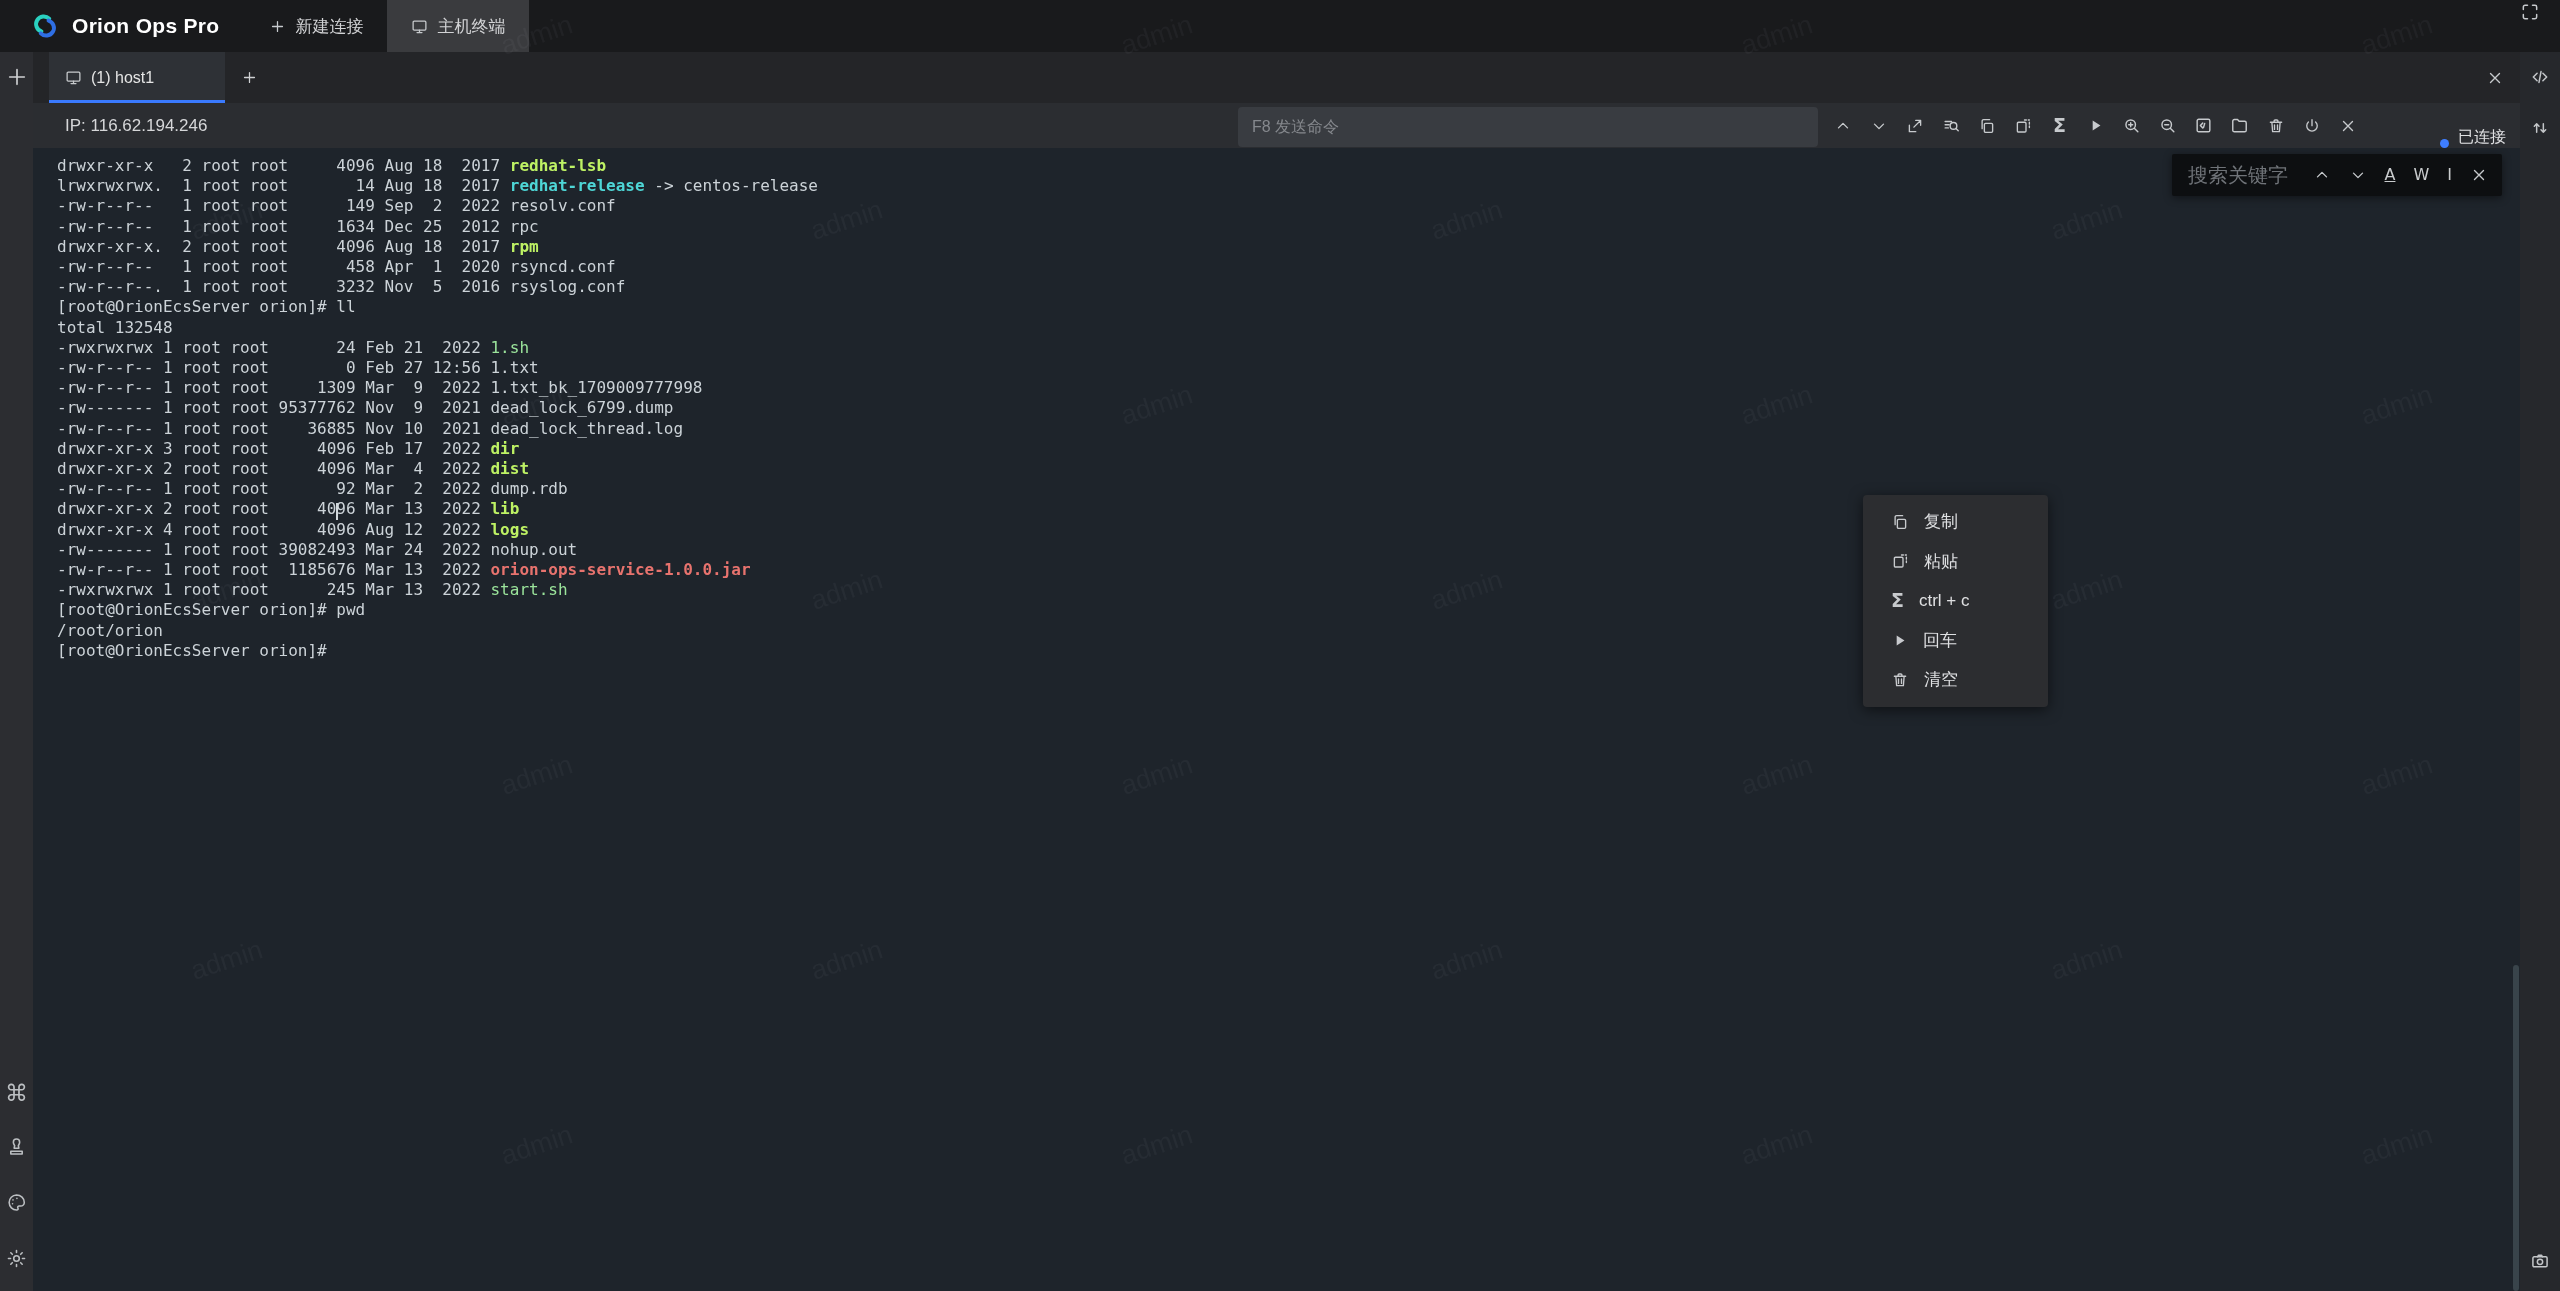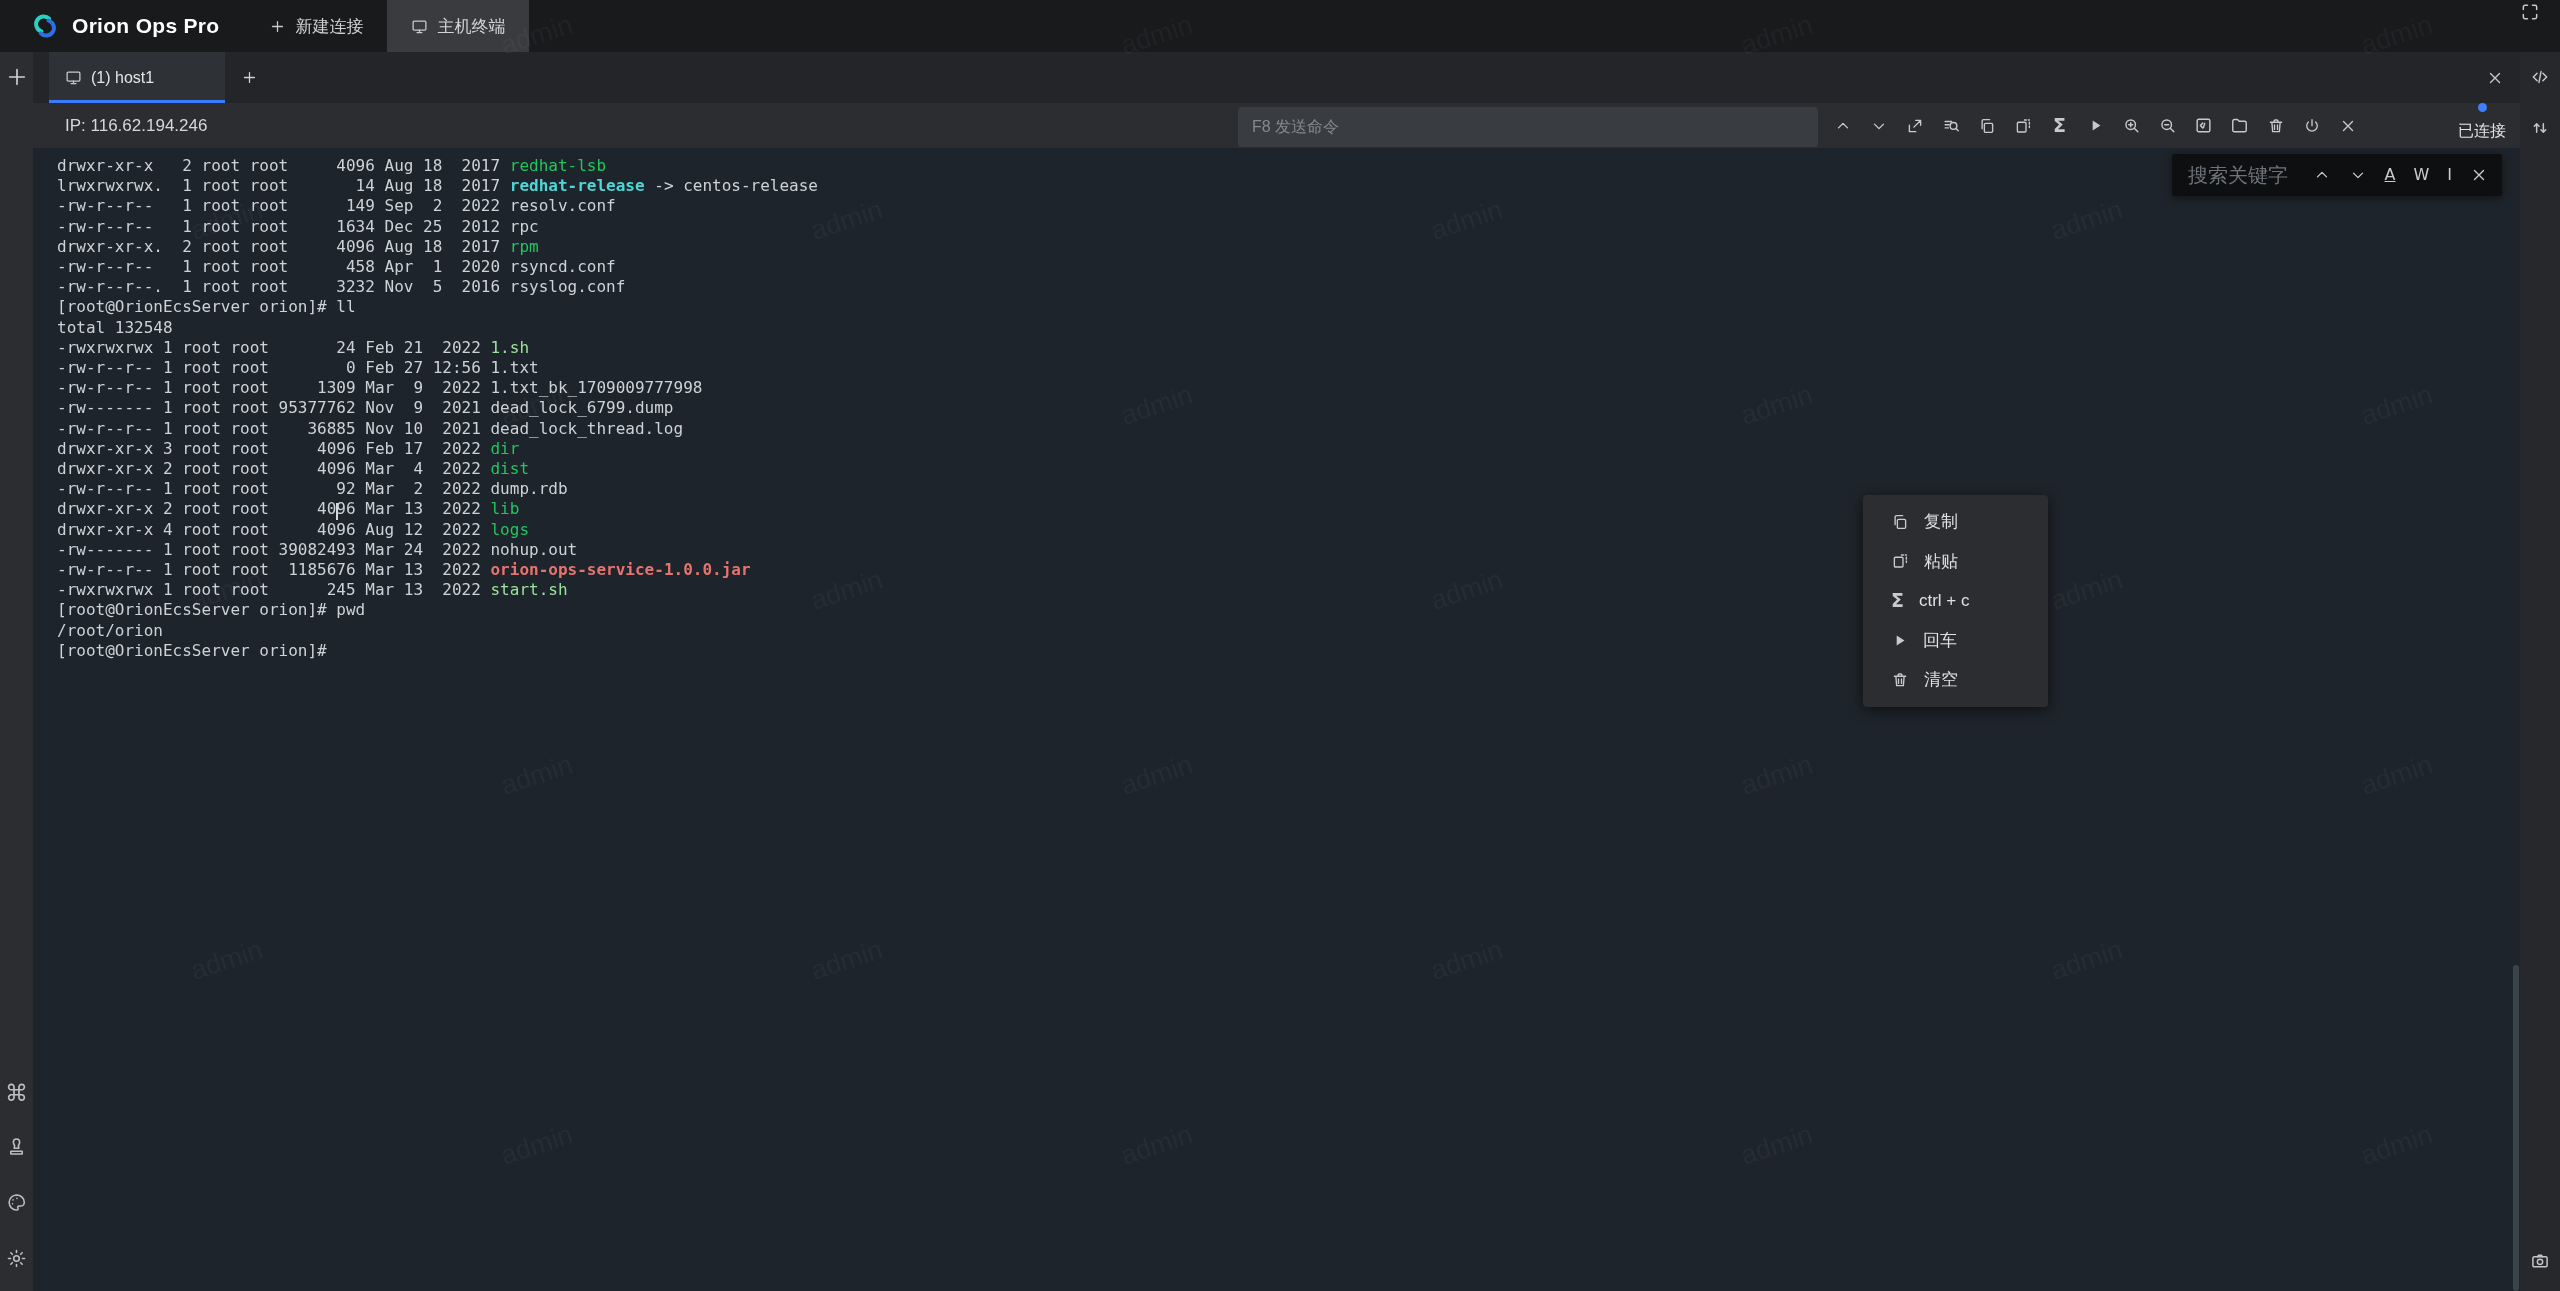--- a/index.html
+++ b/index.html
@@ -51,29 +51,29 @@
   .ip-label{color:#d6d7d9;font-size:17px;margin-left:32px;}
   .cmd-input{position:absolute;left:1205px;width:580px;height:40px;top:4px;
              background:#393c41;border:none;border-radius:4px;color:#e3e4e6;
              font-size:16px;padding:0 14px;box-sizing:border-box;outline:none;
              font-family:"Liberation Sans",sans-serif;}
   .cmd-input::placeholder{color:#85888d;}
   .tb-icons{position:absolute;left:1798px;right:160px;top:0;bottom:0;display:flex;
             align-items:center;justify-content:space-between;}
   .tb-btn{cursor:pointer;display:flex;align-items:center;justify-content:center;width:24px;height:24px;}
   .glyph-sigma{font-size:19px;font-weight:bold;line-height:1;font-family:"DejaVu Sans",sans-serif;}
-  .status{position:absolute;right:14px;top:0;bottom:0;display:flex;align-items:center;gap:9px;flex-direction:column;}
+  .status{position:absolute;right:14px;top:0;bottom:0;display:flex;align-items:flex-end;gap:9px;}
   .status-dot{width:9px;height:9px;border-radius:50%;}
   .status-label{color:#e0e1e3;font-size:16px;}
 
   
   .terminal{position:absolute;top:96px;left:0;right:0;bottom:0;background:#1e242b;overflow:hidden;}
   .term-pre{margin:0;padding:8px 0 0 24px;font-family:"DejaVu Sans Mono",monospace;
             font-size:16px;line-height:20.2px;color:#ccd3d8;white-space:pre;}
-  .seg-d{color:#22c55e;font-weight:normal;}
+  .seg-d{color:#bef264;font-weight:bold;}
   .seg-l{color:#4ed6d6;font-weight:bold;}
   .seg-e{color:#9be49b;font-weight:normal;}
   .seg-a{color:#e8736e;font-weight:bold;}
   .ibeam{position:absolute;left:303px;top:355px;width:2px;height:17px;background:#d2d9dd;}
   .scroll-thumb{position:absolute;right:1px;width:6px;top:817px;height:326px;
                 background:#39444b;border-radius:3px;cursor:pointer;}
 
   
   .search-bar{position:absolute;top:6px;right:18px;width:330px;height:42px;background:#0d0f11;
               border-radius:2px;display:flex;align-items:center;padding:0 14px;gap:18px;

